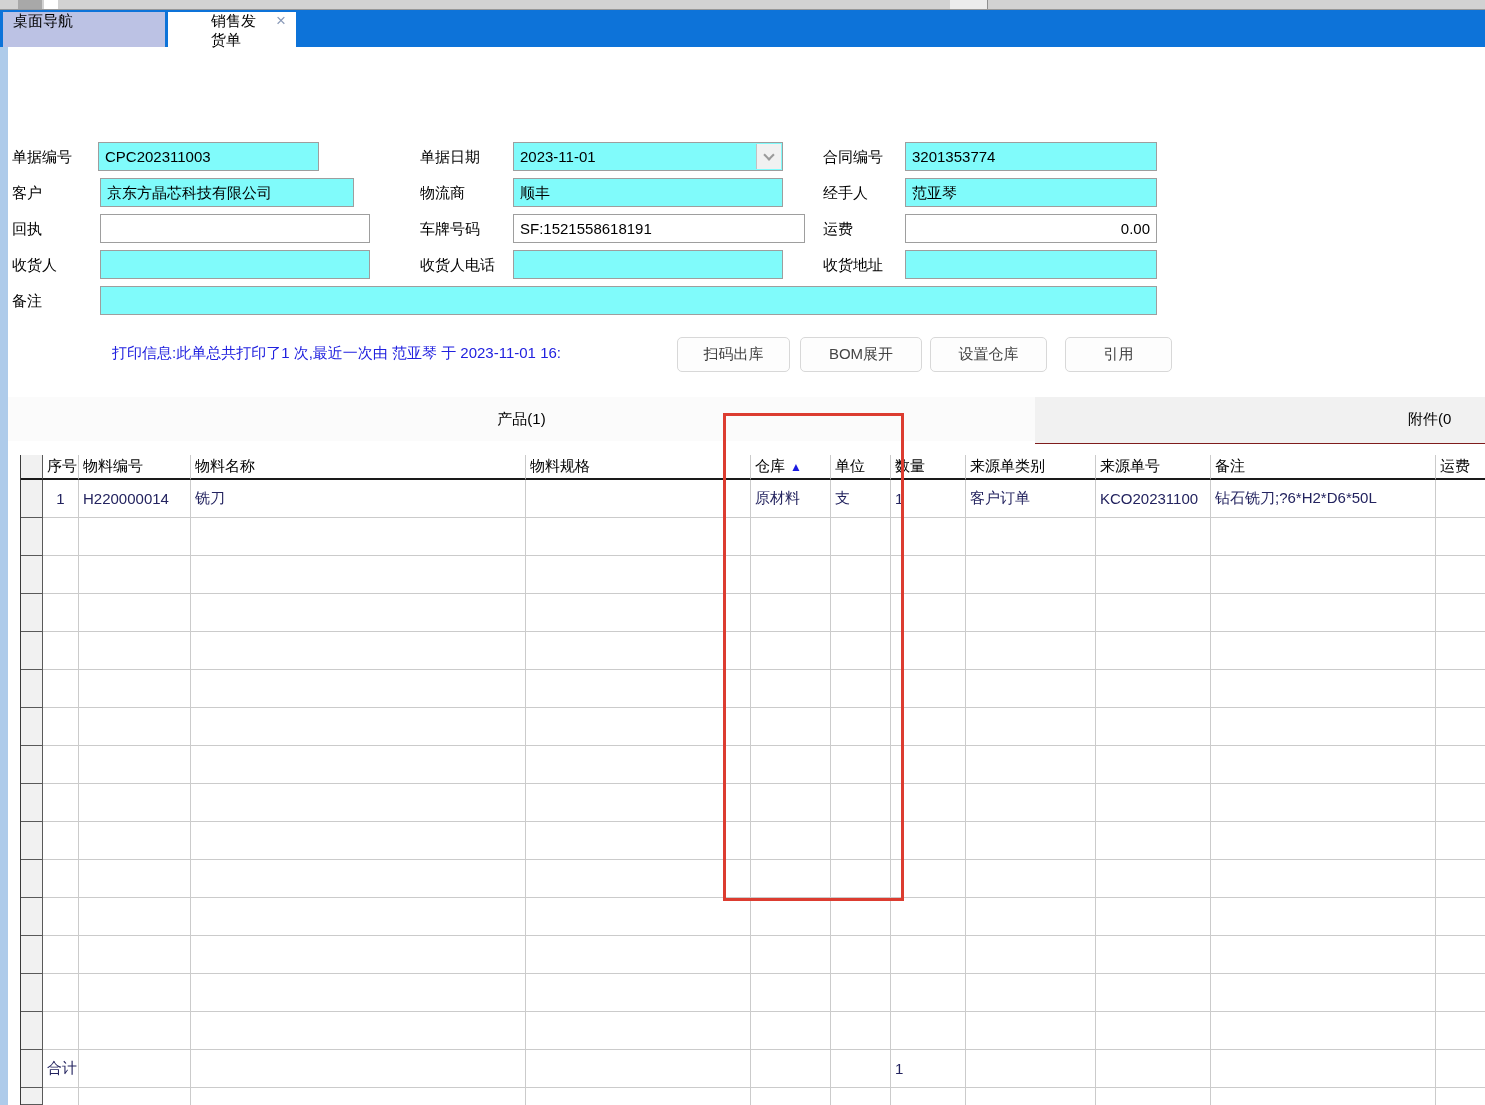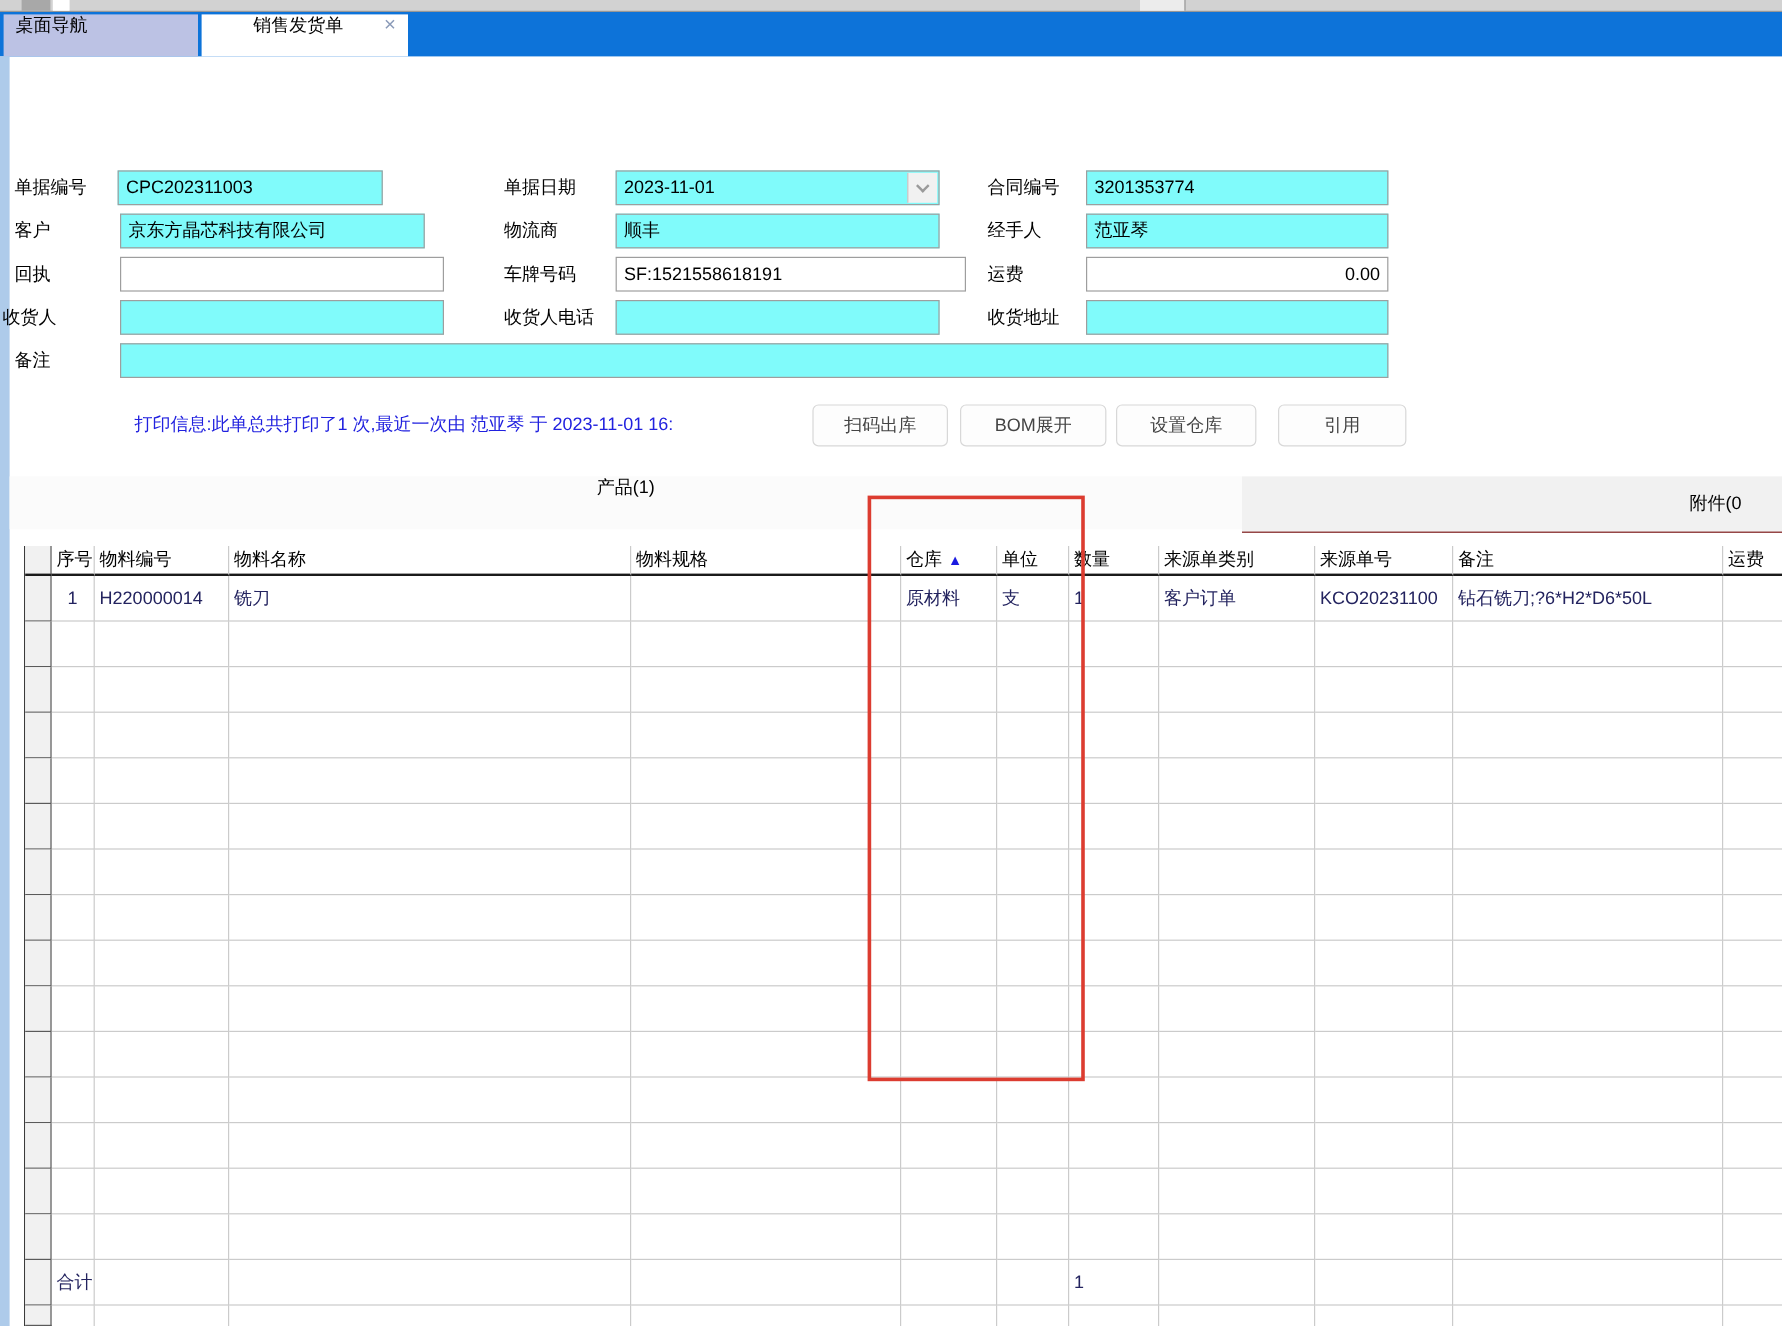--- a/index.html
+++ b/index.html
@@ -10,41 +10,41 @@
   
   #top-strip { position:absolute; left:0; top:0; width:1485px; height:10px; background:#d2d2d2; border-bottom:1px solid #979797; }
   #top-strip .seg-a { position:absolute; left:18px; top:0; width:24px; height:9px; background:#a8a8a8; }
   #top-strip .seg-b { position:absolute; left:44px; top:0; width:14px; height:9px; background:#ffffff; }
   #top-strip .seg-c { position:absolute; left:950px; top:0; width:38px; height:9px; background:#ececec; border-right:1px solid #8f8f8f; }
 
   
   #tabbar { position:absolute; left:0; top:10px; width:1485px; height:37px; background:#0d73d9; }
   .toptab { position:absolute; top:2px; height:35px; display:flex; align-items:flex-start; padding:0 10px; cursor:default; }
   #tab-desktop { left:3px; width:162px; background:#bcc2e4; color:#000; }
-  #tab-order { left:168px; width:172px; background:#ffffff; color:#000; justify-content:space-between;padding-left:43px; }
+  #tab-order { left:168px; width:128px; background:#ffffff; color:#000; justify-content:space-between;padding-left:43px; }
   #tab-order .close { color:#8a9ab8; font-size:17px; line-height:1; margin-left:8px; }
 
   
   #left-strip { position:absolute; left:0; top:47px; width:8px; height:1058px; background:#aecbea; }
 
   
   .flabel { position:absolute; height:29px; line-height:29px; color:#000; white-space:nowrap; }
   .ffield { position:absolute; height:29px; line-height:27px; border:1px solid #9e9e9e; background:#fff; padding:0 6px; white-space:nowrap; overflow:hidden; }
   .cyan { background:#80fbfb; }
   .num-right { text-align:right; }
   #date-field { padding-right:9px; }
   #date-drop { position:absolute; right:1px; top:1px; width:25px; height:25px; background:#f1f1f1; border-left:1px solid #c2c2c2; display:flex; align-items:center; justify-content:center; }
   #date-drop .chev { width:8px; height:8px; border-right:2px solid #9a9a9a; border-bottom:2px solid #9a9a9a; transform:rotate(45deg); margin-top:-4px; }
 
   #print-info { position:absolute; left:112px; top:344px; color:#2121df; white-space:nowrap; }
 
   .tool-btn { position:absolute; top:337px; height:35px; background:#fdfdfd; border:1px solid #d8d8d8; border-radius:5px; color:#444; font-size:15px; display:flex; align-items:center; justify-content:center; cursor:default; }
 
   
-  #dtab-product { position:absolute; left:8px; top:397px; width:1027px; height:44px; background:#fbfbfb; display:flex; justify-content:center; color:#000; }
+  #dtab-product { position:absolute; left:8px; top:397px; width:1027px; height:44px; background:#fbfbfb; display:flex; align-items:center; justify-content:center; color:#000; }
   #dtab-attach { position:absolute; left:1035px; top:397px; width:450px; height:47px; background:#f1f1f1; border-bottom:1px solid #7f1d1d; overflow:hidden; }
   #dtab-attach span { position:absolute; left:373px; top:13px; white-space:nowrap; }
 
   
   #grid { position:absolute; left:20px; top:455px; width:1465px; border-left:1px solid #3b3b3b; }
   .trow { display:grid; grid-template-columns:22px 36px 112px 335px 225px 80px 60px 75px 130px 115px 225px 60px; }
   .trow > div { border-right:1px solid #cbcbcb; border-bottom:1px solid #cbcbcb; overflow:hidden; white-space:nowrap; padding:0 4px; display:flex; align-items:center; }
   .trow .ind { background:#f1f1f1; border-right:1px solid #5a5a5a; border-bottom:1px solid #5a5a5a; padding:0; }
   .hrow > div { height:25px; border-bottom:2px solid #1a1a1a; color:#000; }
   .hrow .ind { border-bottom:2px solid #1a1a1a; }
@@ -99,21 +99,21 @@
   <div class="flabel" style="left:823px;top:178px">经手人</div>
   <div class="ffield cyan" style="left:905px;top:178px;width:252px">范亚琴</div>
 
   <div class="flabel" style="left:12px;top:214px">回执</div>
   <div class="ffield" style="left:100px;top:214px;width:270px"></div>
   <div class="flabel" style="left:420px;top:214px">车牌号码</div>
   <div class="ffield" style="left:513px;top:214px;width:292px">SF:1521558618191</div>
   <div class="flabel" style="left:823px;top:214px">运费</div>
   <div class="ffield num-right" style="left:905px;top:214px;width:252px">0.00</div>
 
-  <div class="flabel" style="left:2px;top:250px">收货人</div>
+  <div class="flabel" style="left:12px;top:250px">收货人</div>
   <div class="ffield cyan" style="left:100px;top:250px;width:270px"></div>
   <div class="flabel" style="left:420px;top:250px">收货人电话</div>
   <div class="ffield cyan" style="left:513px;top:250px;width:270px"></div>
   <div class="flabel" style="left:823px;top:250px">收货地址</div>
   <div class="ffield cyan" style="left:905px;top:250px;width:252px"></div>
 
   <div class="flabel" style="left:12px;top:286px">备注</div>
   <div class="ffield cyan" style="left:100px;top:286px;width:1057px"></div>
 
   <div id="print-info">打印信息:此单总共打印了1 次,最近一次由 范亚琴 于 2023-11-01 16:</div>

